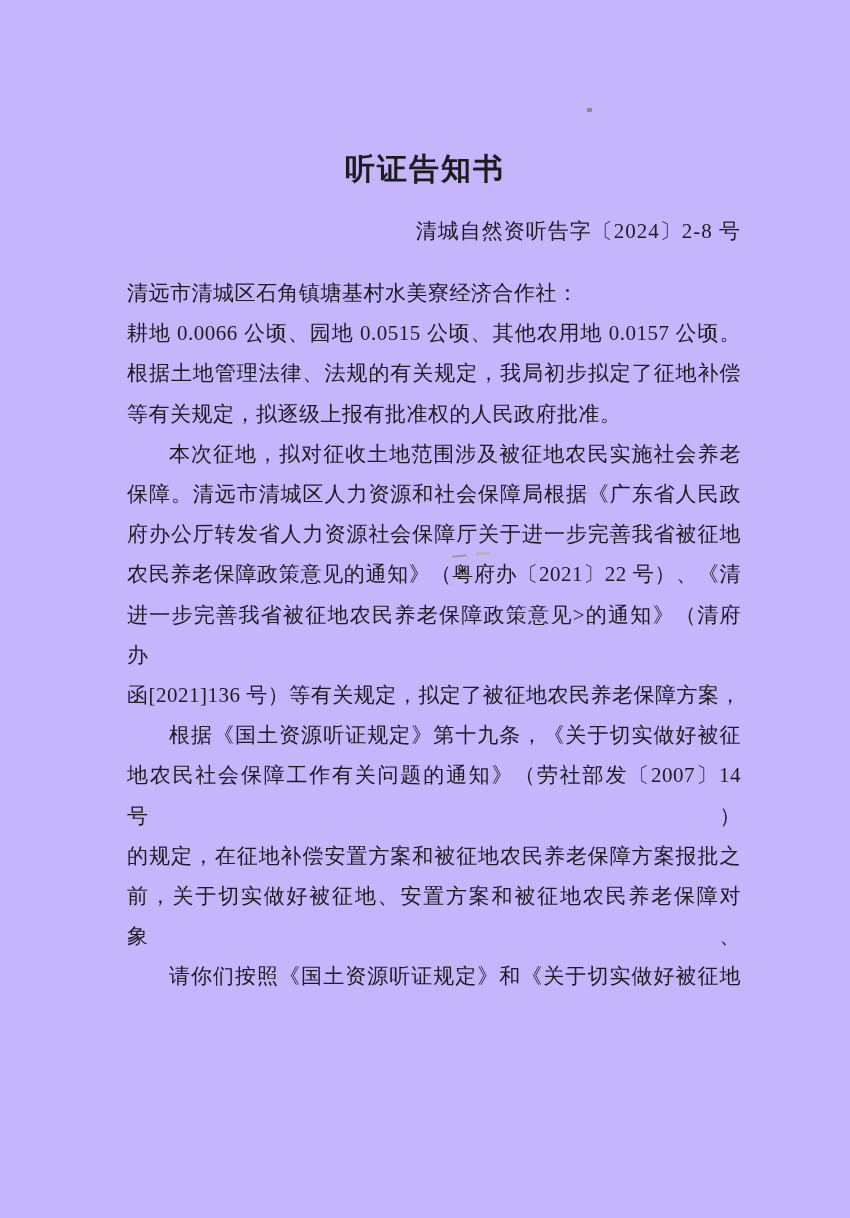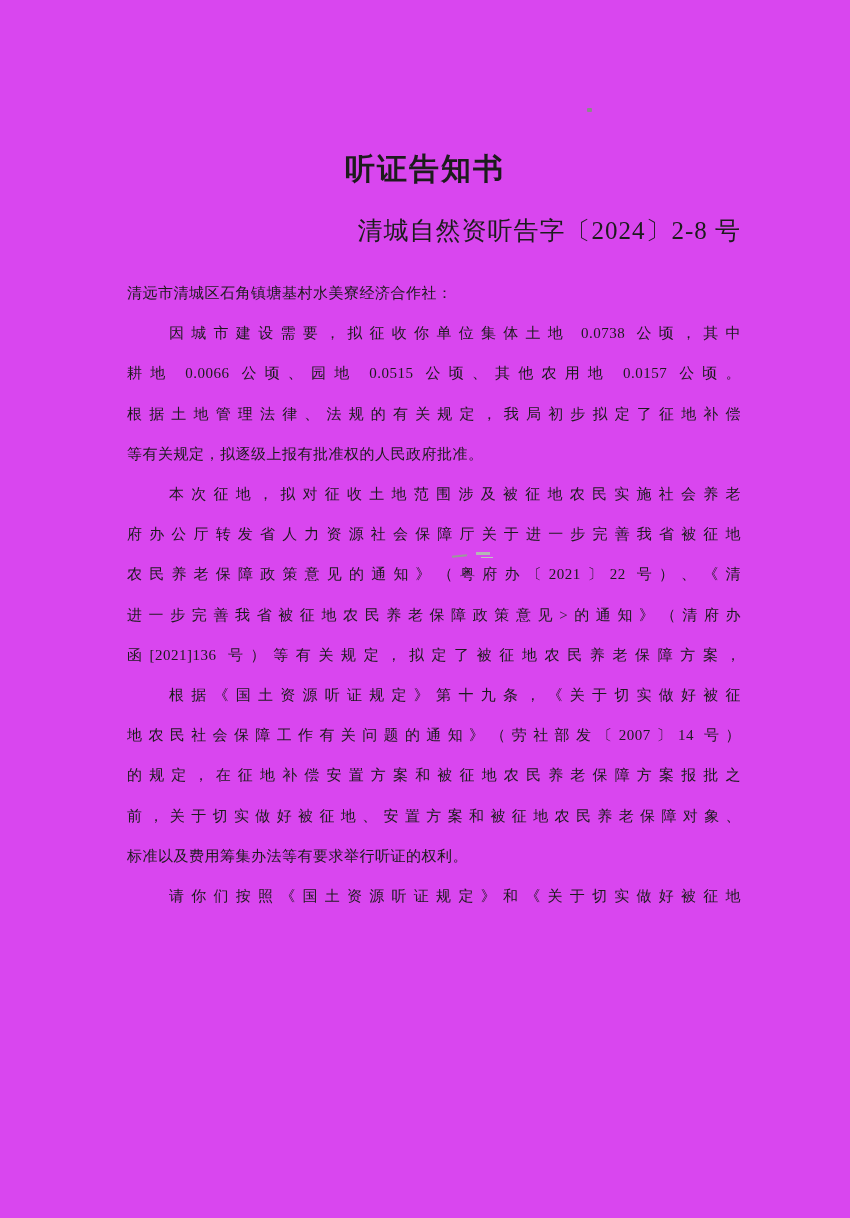--- a/index.html
+++ b/index.html
@@ -4,21 +4,21 @@
 <style>
   html, body {
     margin: 0;
     padding: 0;
     background: #e8e8e8;
   }
   .page {
     position: relative;
     width: 850px;
     height: 1218px;
-    background: #d946ef;
+    background: #c4b5fd;
     overflow: hidden;
     font-family: "Liberation Serif", "DejaVu Serif", serif;
     color: #1c1c1c;
   }
   .doc-title {
     position: absolute;
     top: 148px;
     left: 0;
     width: 850px;
     text-align: center;
@@ -26,30 +26,30 @@
     line-height: 42px;
     font-weight: 700;
     letter-spacing: 2px;
   }
   .doc-number {
     position: absolute;
     top: 214px;
     left: 127px;
     width: 614px;
     text-align: right;
-    font-size: 25px;
+    font-size: 21px;
     line-height: 34px;
     letter-spacing: 1px;
   }
   .content {
     position: absolute;
     top: 273px;
     left: 127px;
     width: 614px;
-    font-size: 15px;
+    font-size: 21px;
     line-height: 40.2px;
     font-family: Liberation Serif, serif;
   }
   .line {
     text-align: justify;
     letter-spacing: 0.5px;
   }
   .line.fill {
     text-align-last: justify;
   }
@@ -106,33 +106,32 @@
     <span class="dots"></span>
   </div>
 
   <div class="doc-title">听证告知书</div>
 
   <div class="doc-number">清城自然资听告字〔2024〕2-8 号</div>
 
   <div class="content">
     <div class="line addressee">清远市清城区石角镇塘基村水美寮经济合作社：</div>
 
-    <div class="line fill indent">因城市建设需要，拟征收你单位集体土地 0.0738 公顷，其中</div>
     <div class="line fill">耕地 0.0066 公顷、园地 0.0515 公顷、其他农用地 0.0157 公顷。</div>
     <div class="line fill">根据土地管理法律、法规的有关规定，我局初步拟定了征地补偿</div>
     <div class="line">等有关规定，拟逐级上报有批准权的人民政府批准。</div>
 
     <div class="line fill indent">本次征地，拟对征收土地范围涉及被征地农民实施社会养老</div>
+    <div class="line fill">保障。清远市清城区人力资源和社会保障局根据《广东省人民政</div>
     <div class="line fill">府办公厅转发省人力资源社会保障厅关于进一步完善我省被征地</div>
     <div class="line fill">农民养老保障政策意见的通知》（粤府办〔2021〕22 号）、《清</div>
     <div class="line fill">进一步完善我省被征地农民养老保障政策意见&gt;的通知》（清府办</div>
     <div class="line fill">函[2021]136 号）等有关规定，拟定了被征地农民养老保障方案，</div>
 
     <div class="line fill indent">根据《国土资源听证规定》第十九条，《关于切实做好被征</div>
     <div class="line fill">地农民社会保障工作有关问题的通知》（劳社部发〔2007〕14 号）</div>
     <div class="line fill">的规定，在征地补偿安置方案和被征地农民养老保障方案报批之</div>
     <div class="line fill">前，关于切实做好被征地、安置方案和被征地农民养老保障对象、</div>
-    <div class="line">标准以及费用筹集办法等有要求举行听证的权利。</div>
 
     <div class="line fill indent">请你们按照《国土资源听证规定》和《关于切实做好被征地</div>
   </div>
 
 </div>
 
 </body></html>

